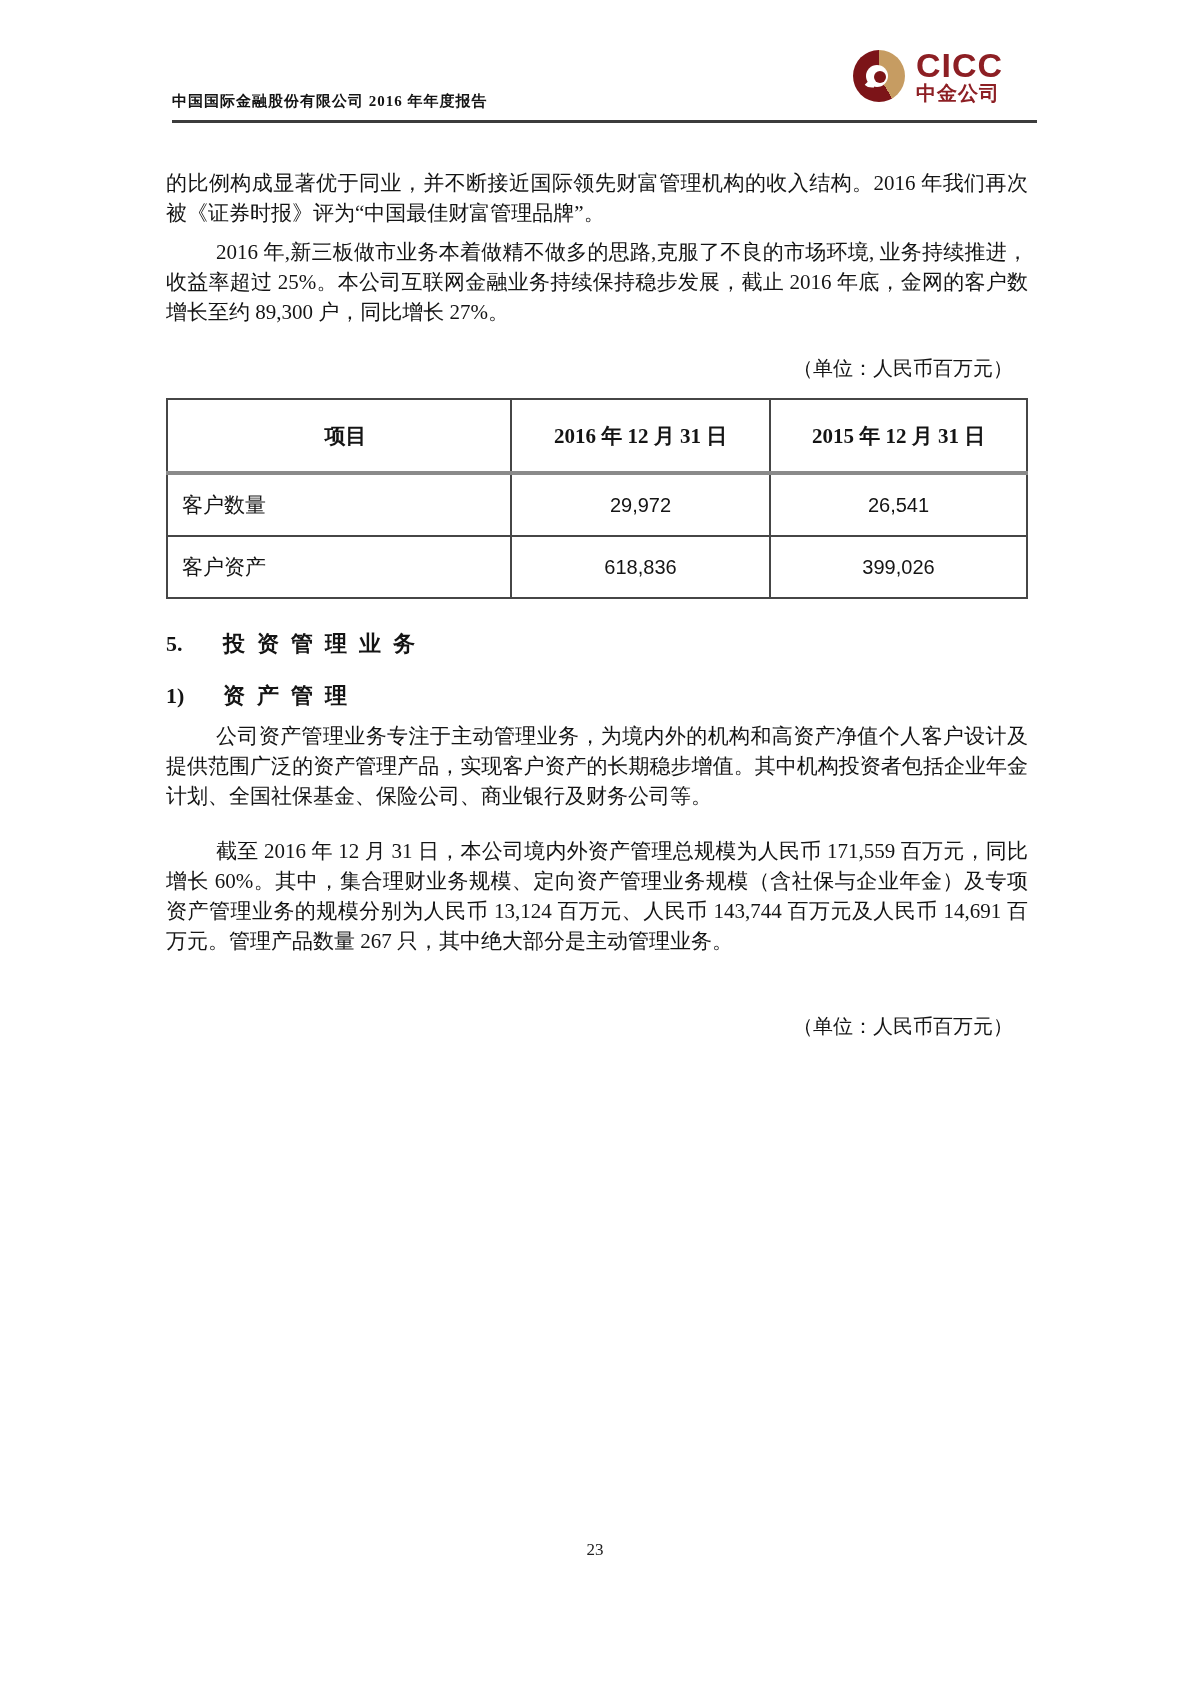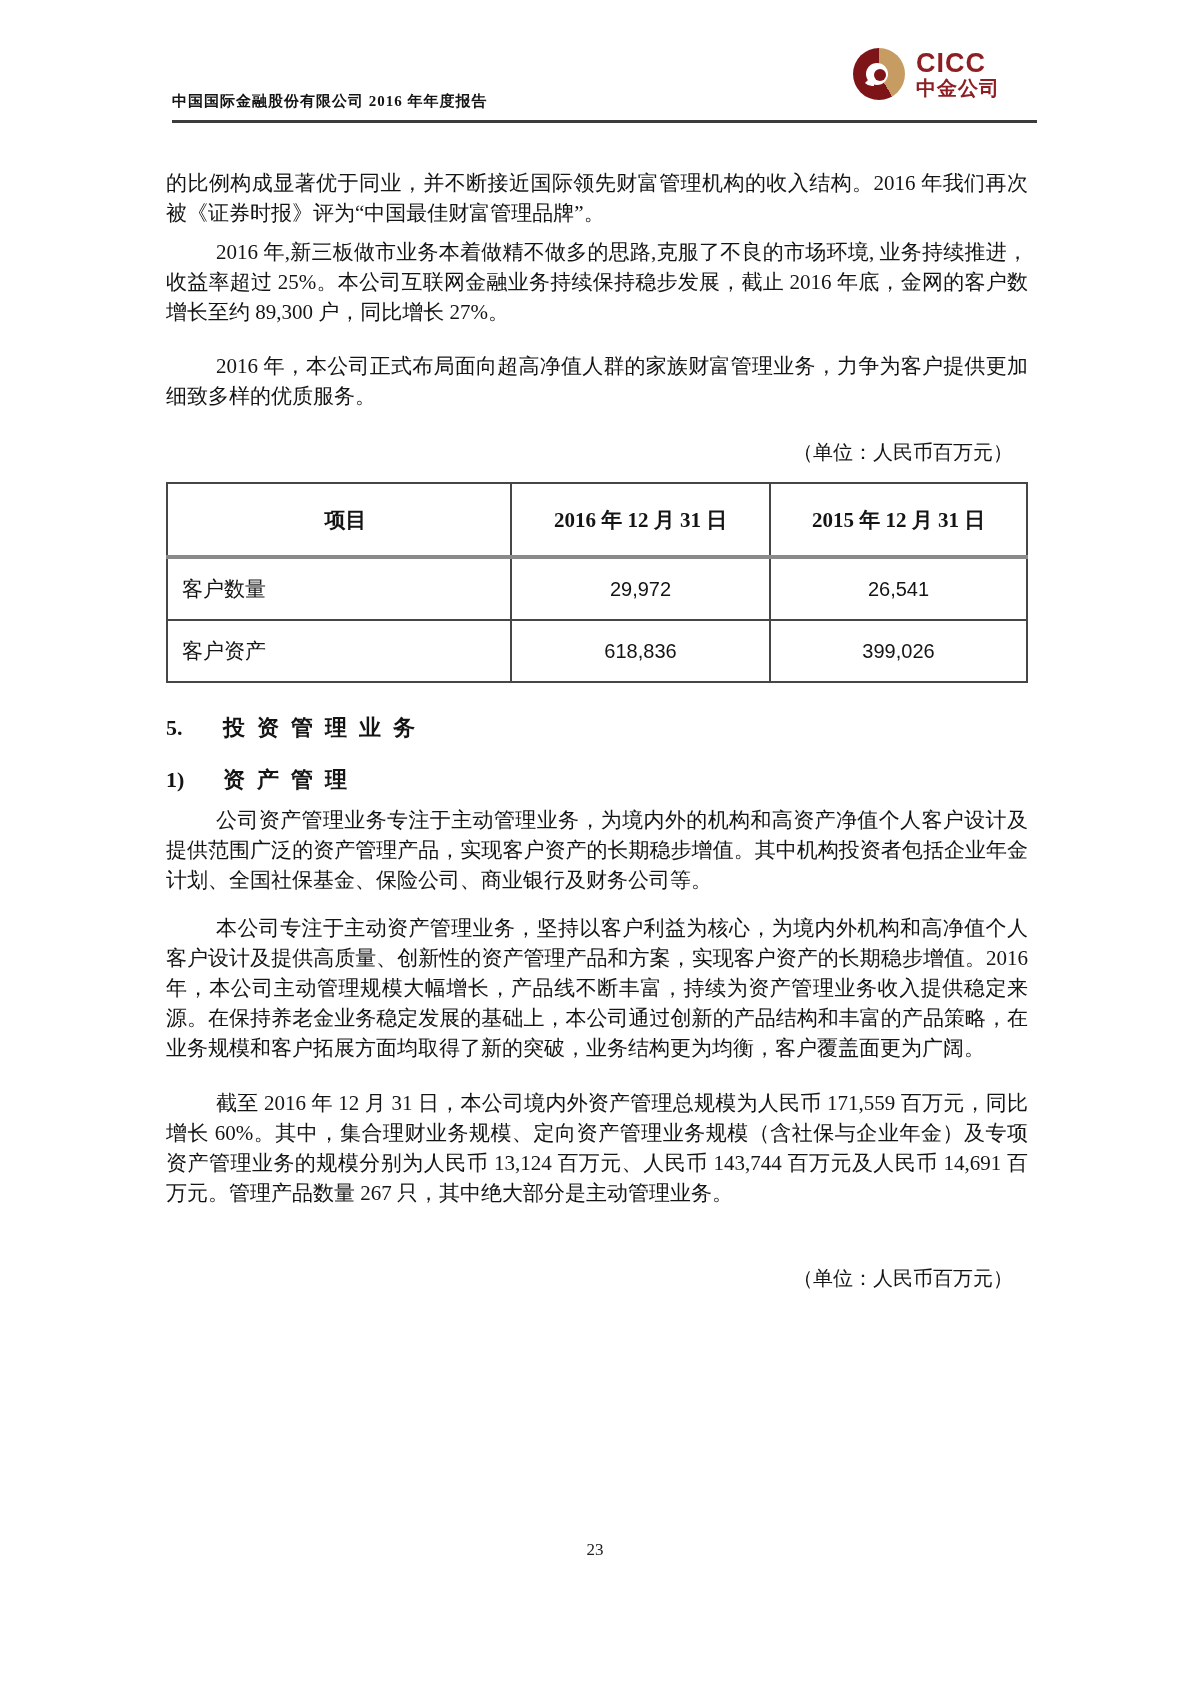--- a/index.html
+++ b/index.html
@@ -36,21 +36,21 @@
     clip-path:polygon(0 100%,100% 0,100% 100%);
     border-bottom-left-radius:10px;
   }
   .logo-core{
     position:absolute;left:21px;top:21px;width:12px;height:12px;border-radius:50%;
     background:var(--logo-maroon,#7C1418);
   }
   .logo-text{display:flex;flex-direction:column;line-height:1.02;}
   .logo-acronym{
     font-family:"Liberation Sans","DejaVu Sans",sans-serif;
-    font-size:27px;font-weight:bold;color:var(--logo-text,#8D1F24);letter-spacing:1px;
+    font-size:34px;font-weight:bold;color:var(--logo-text,#8D1F24);letter-spacing:1px;
   }
   .logo-company{
     font-size:20px;font-weight:bold;color:var(--logo-text,#8D1F24);letter-spacing:1px;
   }
   
   .content{position:absolute;left:166px;top:168px;width:862px;}
   .para{
     font-size:21px;line-height:30px;text-align:justify;
     text-indent:50px;margin:0;
   }
@@ -121,21 +121,20 @@
     <div class="logo-text">
       <span class="logo-acronym">CICC</span>
       <span class="logo-company">中金公司</span>
     </div>
   </div>
 
   <div class="content">
 
     <p class="para p1">的比例构成显著优于同业，并不断接近国际领先财富管理机构的收入结构。2016 年我们再次被《证券时报》评为“中国最佳财富管理品牌”。</p>
     <p class="para p2">2016 年,新三板做市业务本着做精不做多的思路,克服了不良的市场环境, 业务持续推进，收益率超过 25%。本公司互联网金融业务持续保持稳步发展，截止 2016 年底，金网的客户数增长至约 89,300 户，同比增长 27%。</p>
-    <p class="para p3">2016 年，本公司正式布局面向超高净值人群的家族财富管理业务，力争为客户提供更加细致多样的优质服务。</p>
 
     <div class="unit-note">（单位：人民币百万元）</div>
 
     <table class="data-table t1">
       <colgroup>
           <col class="c1">
           <col class="c2">
           <col class="c3">
         </colgroup>
       <thead>
@@ -160,21 +159,20 @@
     </table>
 
     <h2 class="section-heading">
       <span class="sec-num">5.</span><span class="sec-title">投资管理业务</span>
     </h2>
     <h3 class="subsection-heading">
       <span class="sec-num">1)</span><span class="sec-title">资产管理</span>
     </h3>
 
     <p class="para p4">公司资产管理业务专注于主动管理业务，为境内外的机构和高资产净值个人客户设计及提供范围广泛的资产管理产品，实现客户资产的长期稳步增值。其中机构投资者包括企业年金计划、全国社保基金、保险公司、商业银行及财务公司等。</p>
-    <p class="para p5">本公司专注于主动资产管理业务，坚持以客户利益为核心，为境内外机构和高净值个人客户设计及提供高质量、创新性的资产管理产品和方案，实现客户资产的长期稳步增值。2016 年，本公司主动管理规模大幅增长，产品线不断丰富，持续为资产管理业务收入提供稳定来源。在保持养老金业务稳定发展的基础上，本公司通过创新的产品结构和丰富的产品策略，在业务规模和客户拓展方面均取得了新的突破，业务结构更为均衡，客户覆盖面更为广阔。</p>
     <p class="para p6">截至 2016 年 12 月 31 日，本公司境内外资产管理总规模为人民币 171,559 百万元，同比增长 60%。其中，集合理财业务规模、定向资产管理业务规模（含社保与企业年金）及专项资产管理业务的规模分别为人民币 13,124 百万元、人民币 143,744 百万元及人民币 14,691 百万元。管理产品数量 267 只，其中绝大部分是主动管理业务。</p>
 
     <div class="unit-note unit-2">（单位：人民币百万元）</div>
 
 
   </div>
 
   <div class="page-number">23</div>
 </div>
 

